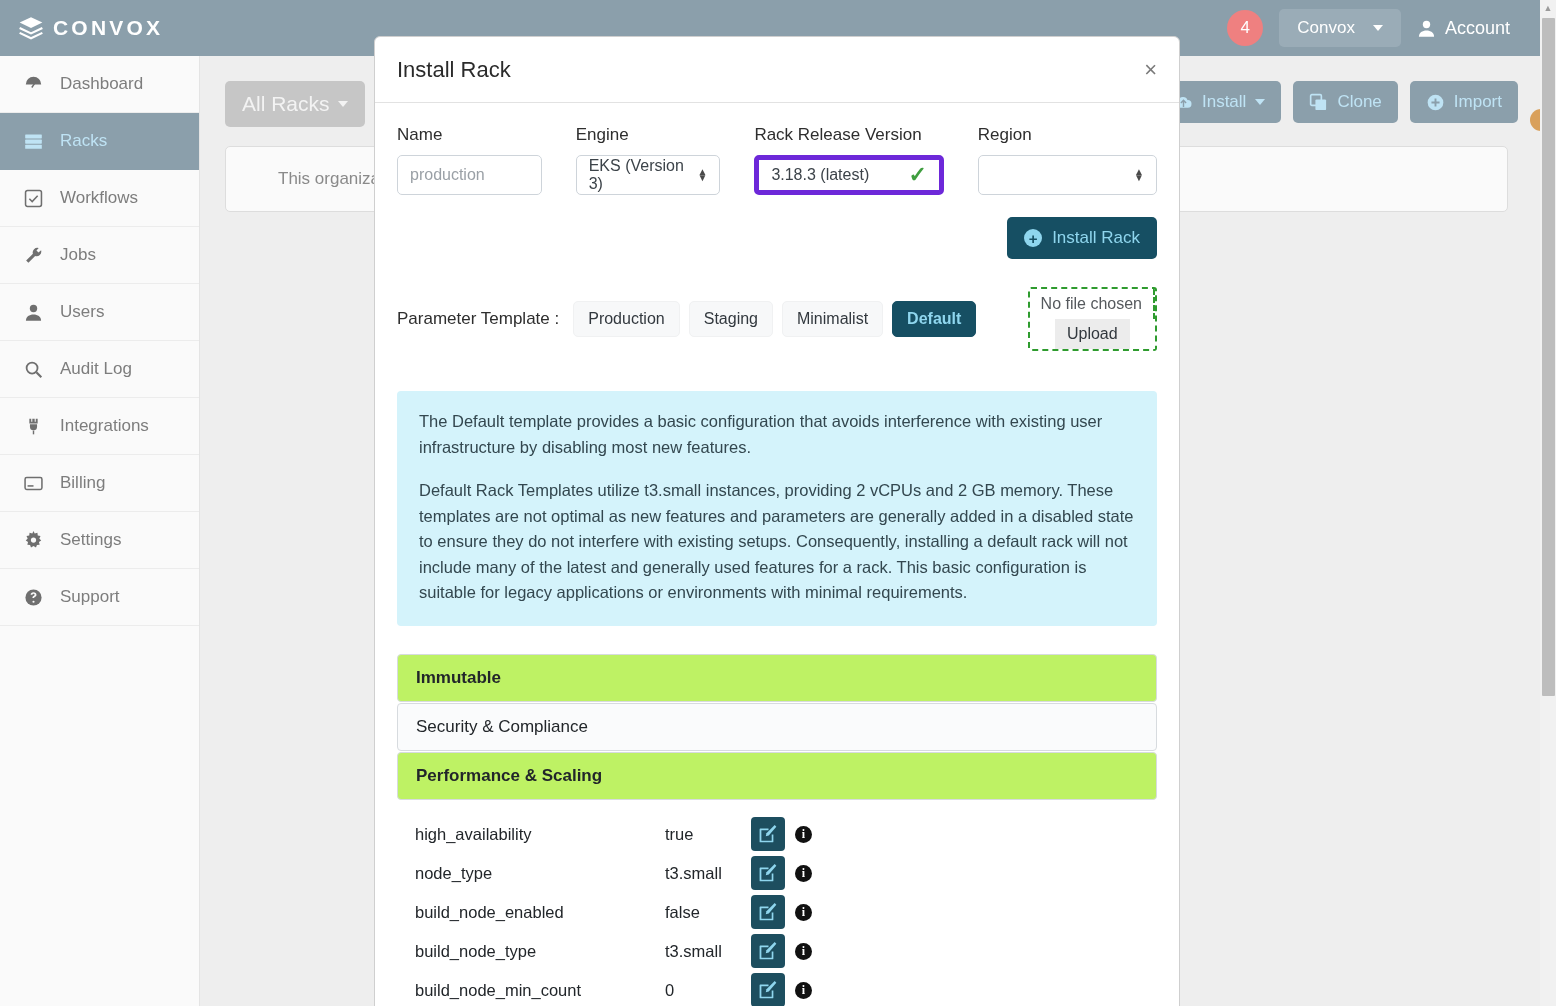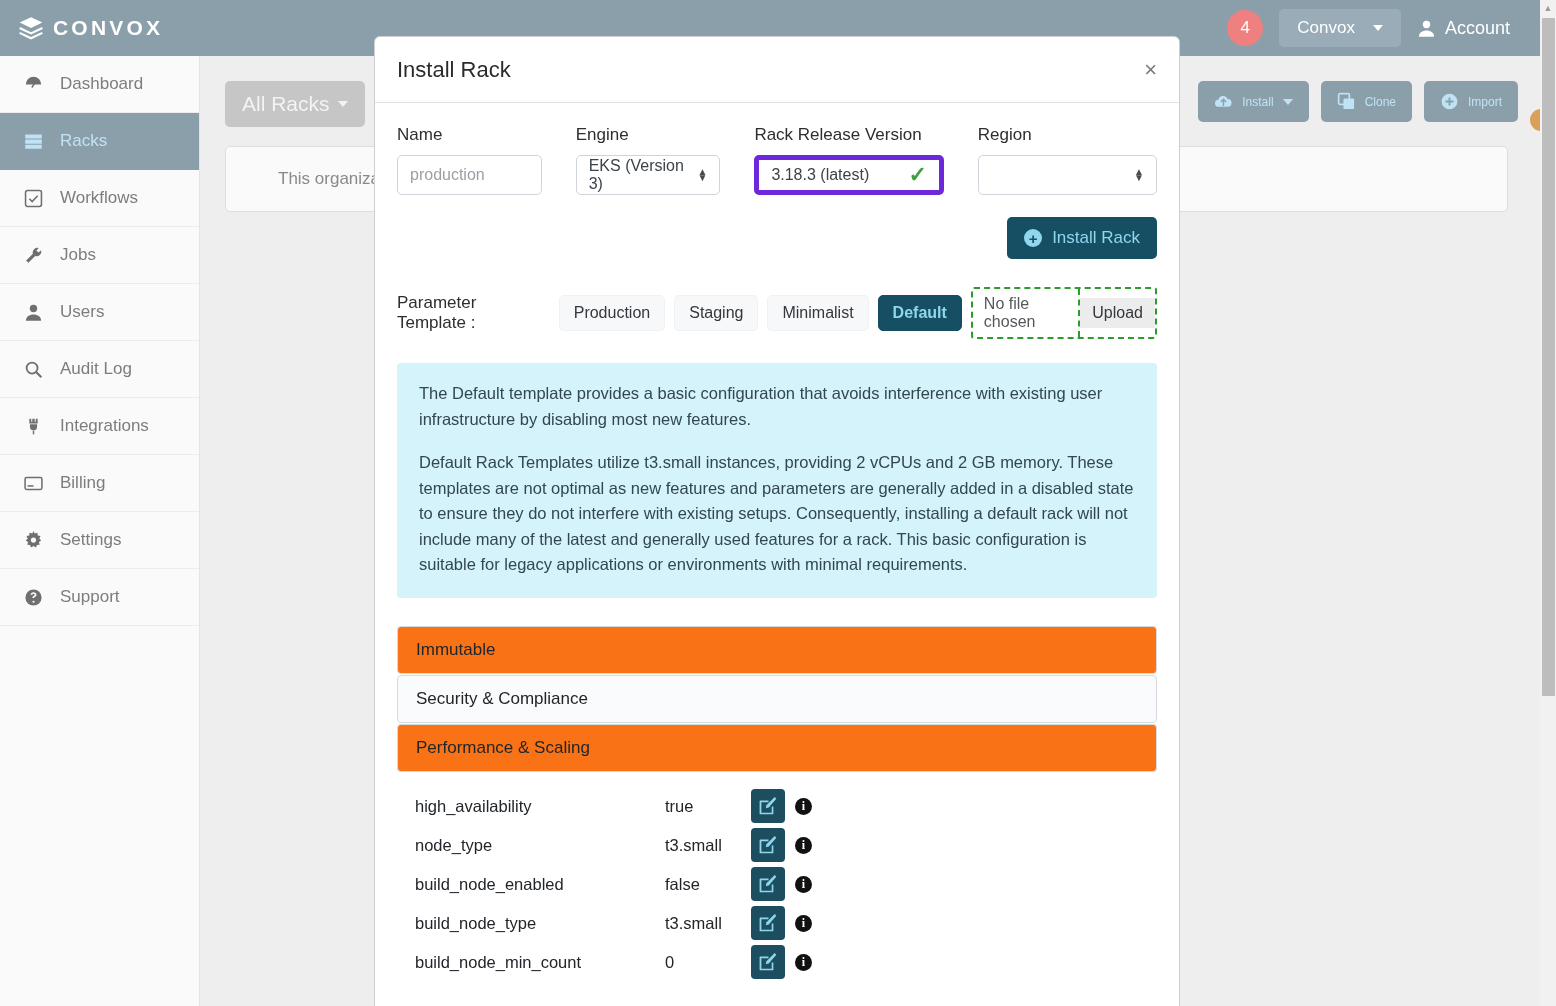--- a/index.html
+++ b/index.html
@@ -96,21 +96,21 @@
     display: flex; align-items: center; padding-left: 52px;
     color: #8a8a8a; font-size: 17px;
   }
   .hdr-actions {
     position: absolute; top: 25px; right: 22px;
     display: flex; gap: 12px;
   }
   .hdr-btn {
     background: #8b9fab; color: #bfe3f4;
     border-radius: 5px; padding: 11px 16px;
-    font-size: 12px; display: flex; align-items: center; gap: 9px;
+    font-size: 17px; display: flex; align-items: center; gap: 9px;
   }
   .peek-orange {
     position: absolute; top: 53px; right: -12px;
     width: 22px; height: 22px; border-radius: 50%;
     background: #d9a05b;
   }
 
   
   .modal {
     position: absolute; top: 36px; left: 374px;
@@ -175,48 +175,48 @@
   }
   .tpl-label { font-size: 17px; color: #2e2e2e; margin-right: 14px; }
   .tpl-btn {
     background: #f7f8f9; color: #32383e; border: 1px solid #f0f1f2;
     border-radius: 5px; padding: 8px 14px; font-size: 16px;
     margin-right: 9px;
   }
   .tpl-btn.active { background: #164f63; color: #8fd6ee; border-color: #164f63; font-weight: bold; }
   .upload-wrap {
     margin-left: auto; border: 2px dashed #2e9b2e; border-radius: 3px;
-    display: flex; align-items: center; overflow: hidden;
+    display: flex; align-items: center; overflow: hidden; flex-direction: column;
   }
   .upload-name {
     padding: 6px 11px; font-size: 16px; color: #55595d;
     border-right: 2px dashed #2e9b2e;
   }
   .upload-btn {
     padding: 6px 12px; font-size: 16px; color: #32383e;
     background: #ececec;
   }
 
   .info-box {
-    margin-top: 24px; background: #d4f3fb; border-radius: 4px;
+    margin-top: 40px; background: #d4f3fb; border-radius: 4px;
     padding: 18px 22px 20px 22px;
   }
   .info-box p {
     margin: 0 0 18px 0; font-size: 16.5px; line-height: 1.55; color: #33474f;
   }
   .info-box p:last-child { margin-bottom: 0; }
 
   .accordion { margin-top: 28px; }
   .acc-head {
     height: 48px; display: flex; align-items: center;
     padding-left: 18px; font-size: 17px; color: #22262a;
     border: 1px solid #d7dbdf; border-radius: 4px;
     margin-bottom: 1px;
   }
-  .acc-head.on  { background: #f97316; font-weight: normal; }
+  .acc-head.on  { background: #bef264; font-weight: bold; }
   .acc-head.off { background: #fafbfc; }
 
   .params { padding-top: 14px; }
   .param-row {
     display: flex; align-items: center; height: 39px;
     padding-left: 18px;
   }
   .p-key  { width: 250px; font-size: 16.5px; color: #22262a; }
   .p-val  { width: 86px; font-size: 16.5px; color: #22262a; }
   .p-edit {

